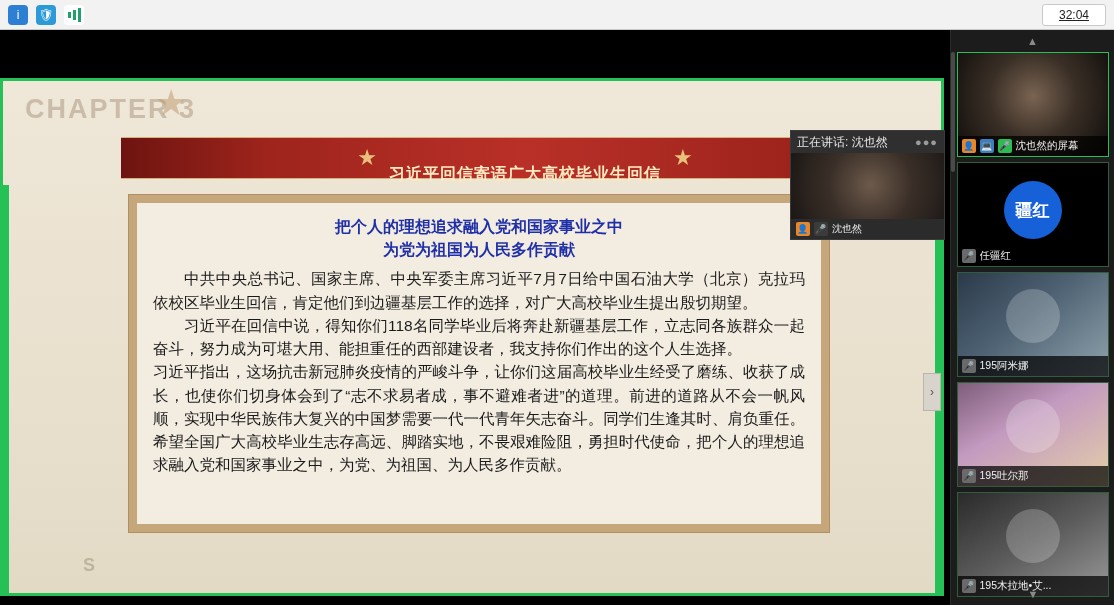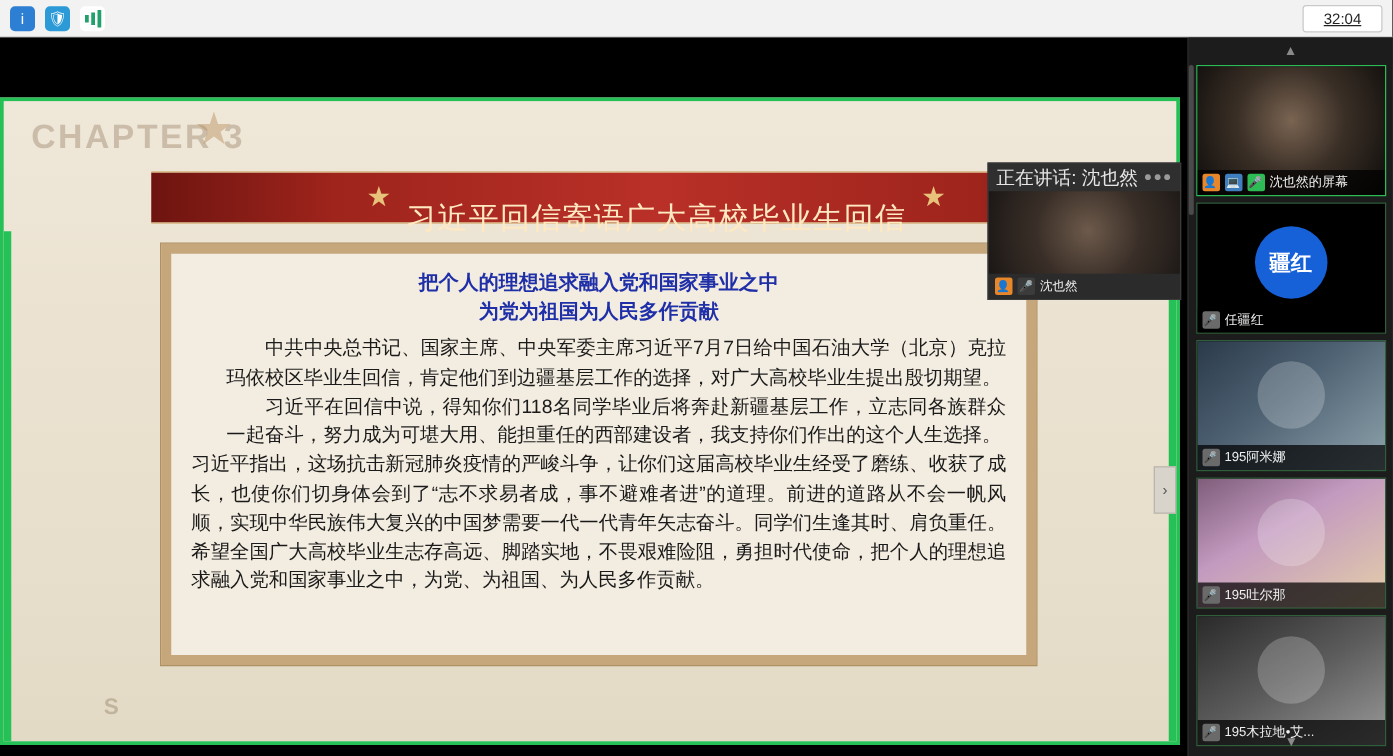--- a/index.html
+++ b/index.html
@@ -68,38 +68,38 @@
     color: #8e2c1c;
   }
   .banner {
     position: absolute; left: 118px; top: 56px; width: 808px; height: 42px;
     background: linear-gradient(90deg,#6e1410 0%, #9e241c 18%, #b93028 50%, #9e241c 82%, #6e1410 100%);
     border-top: 1px solid #d6b27a; border-bottom: 1px solid #d6b27a;
     display: flex; align-items: center; justify-content: center; gap: 12px;
   }
   .banner-star { color: #e8c27a; font-size: 22px; line-height: 1; }
   .banner-text {
-    color: #ffe9c2; font-size: 24px; font-weight: 400; letter-spacing: 1px; margin-top: 32px;
+    color: #ffe9c2; font-size: 16px; font-weight: 700; letter-spacing: 1px; margin-top: 32px;
   }
   .content-card {
     position: absolute; left: 126px; top: 114px; width: 700px; height: 337px;
     background: #f3ece0;
     border: 8px solid #c5a77b;
     outline: 1px solid #b08f61;
     padding: 12px 16px 10px 16px;
   }
   .card-heading {
     text-align: center; color: #1f2fa8; font-weight: 700;
     font-size: 16px; line-height: 1.45; margin-bottom: 6px;
   }
   .card-body p {
     color: #1a1a1a; font-size: 15.5px; line-height: 1.5;
     text-align: justify; margin: 0;
   }
-  .card-body p.indent { text-indent: 2em; margin-left: 28px; }
+  .card-body p.indent { text-indent: 2em; }
 
   
   .tick { position: absolute; background: #25c157; }
   .tick-l { left: 0; top: 104px; width: 6px; height: 430px; }
   .tick-r { right: 0; top: 104px; width: 6px; height: 430px; }
 
   
   .meet-pill {
     position: absolute; left: 438px; top: 80px; width: 70px; height: 16px;
     background: #2e2e2e; border-radius: 2px;
@@ -110,21 +110,21 @@
 
   
   .float-cam {
     position: absolute; left: 790px; top: 100px; width: 155px; height: 110px;
     background: #2a2a2a; border: 1px solid #3b3b3b;
   }
   .float-cam-head {
     height: 22px; background: #2f2f2f; display: flex; align-items: center;
     justify-content: space-between; padding: 0 6px;
   }
-  .float-cam-head .t { color: #e6e6e6; font-size: 15px; }
+  .float-cam-head .t { color: #e6e6e6; font-size: 12px; }
   .float-cam-head .dots { color: #9a9a9a; font-size: 11px; letter-spacing: 1px; }
   .float-cam-body {
     height: 66px; background: radial-gradient(circle at 52% 48%, #6d5a4b 0%, #3a2f28 48%, #1b1715 100%);
     position: relative;
   }
   .float-cam-foot {
     height: 20px; background: #2b2b2b; display: flex; align-items: center; gap: 4px; padding: 0 5px;
   }
   .mini-badge {
     width: 14px; height: 14px; border-radius: 2px; display: flex;

